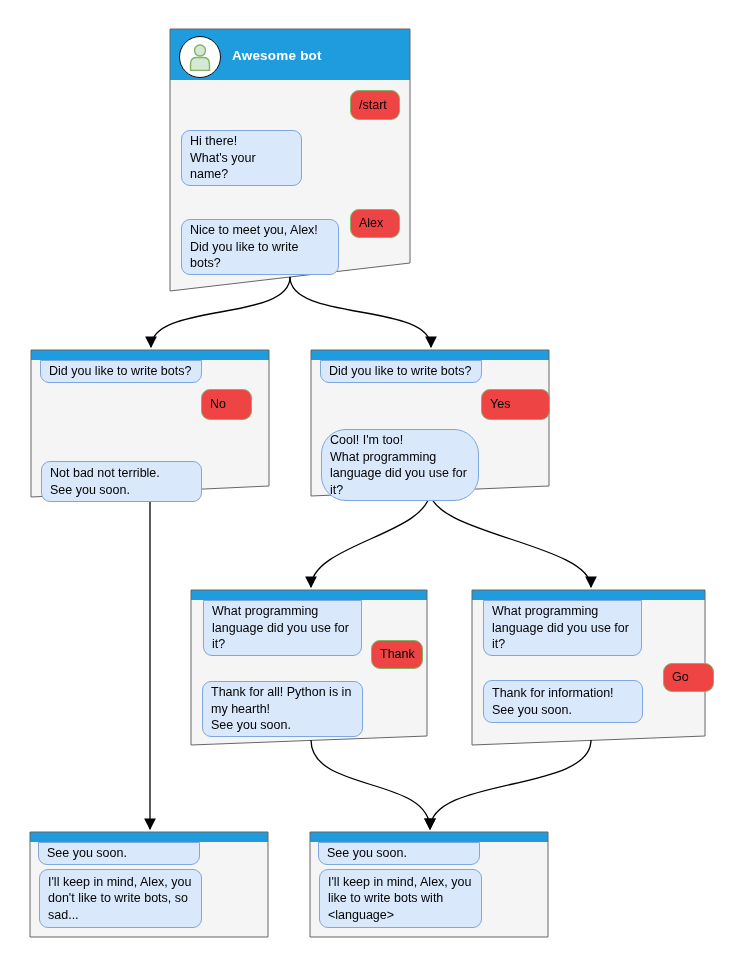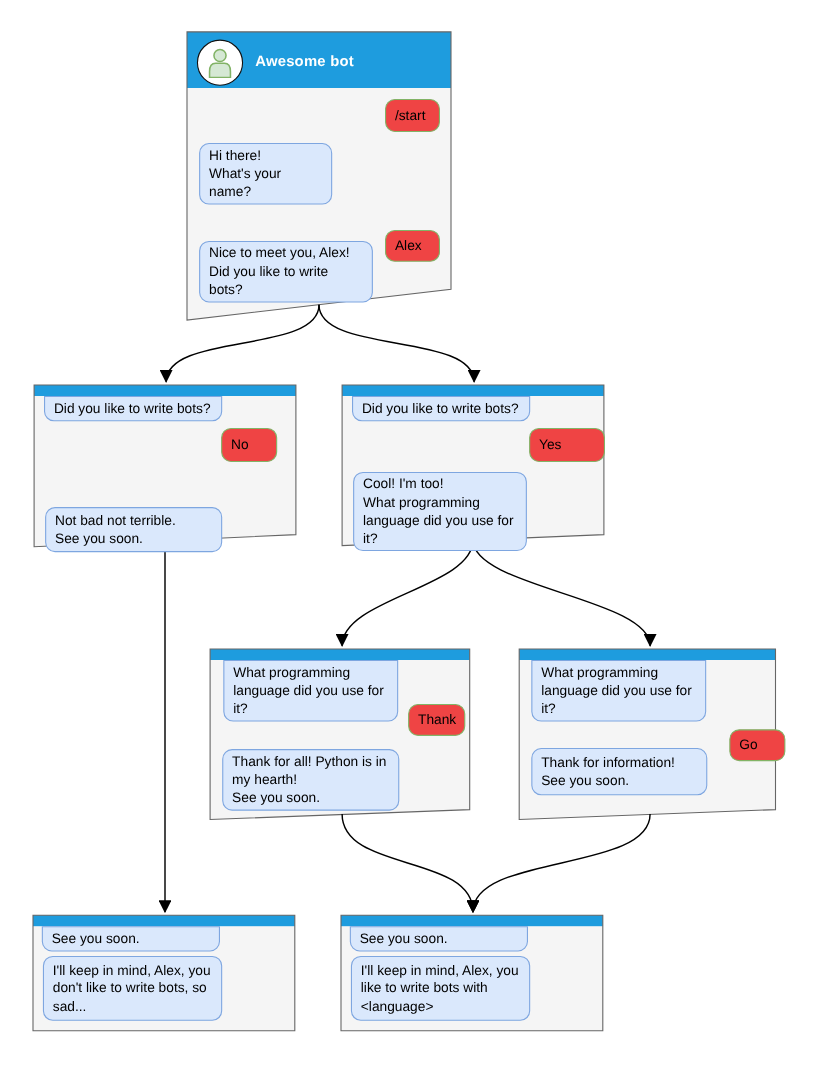--- a/index.html
+++ b/index.html
@@ -82,21 +82,21 @@
   <div class="bubble bot" style="left:181px;top:219px;width:158px;min-height:40px;">Nice to meet you, Alex!
 Did you like to write bots?</div>
 
   <div class="bubble bot flat-top" style="left:40px;top:360px;width:162px;min-height:20px;">Did you like to write bots?</div>
   <div class="bubble user" style="left:201px;top:389px;width:51px;min-height:31px;">No</div>
   <div class="bubble bot" style="left:41px;top:429px;width:161px;min-height:41px;margin-top:32px;">Not bad not terrible.
 See you soon.</div>
 
   <div class="bubble bot flat-top" style="left:320px;top:360px;width:162px;min-height:20px;">Did you like to write bots?</div>
   <div class="bubble user" style="left:481px;top:389px;width:69px;min-height:31px;">Yes</div>
-  <div class="bubble bot" style="left:321px;top:429px;width:158px;min-height:58px;">Cool! I'm too!
+  <div class="bubble bot" style="left:321px;top:429px;width:158px;min-height:58px;border-radius:25px;">Cool! I'm too!
 What programming
 language did you use for it?</div>
 
   <div class="bubble bot flat-top" style="left:203px;top:600px;width:159px;min-height:30px;">What programming
 language did you use for it?</div>
   <div class="bubble user" style="left:371px;top:640px;width:52px;min-height:29px;">Thank</div>
   <div class="bubble bot" style="left:202px;top:681px;width:161px;min-height:48px;">Thank for all! Python is in
 my hearth!
 See you soon.</div>
 

